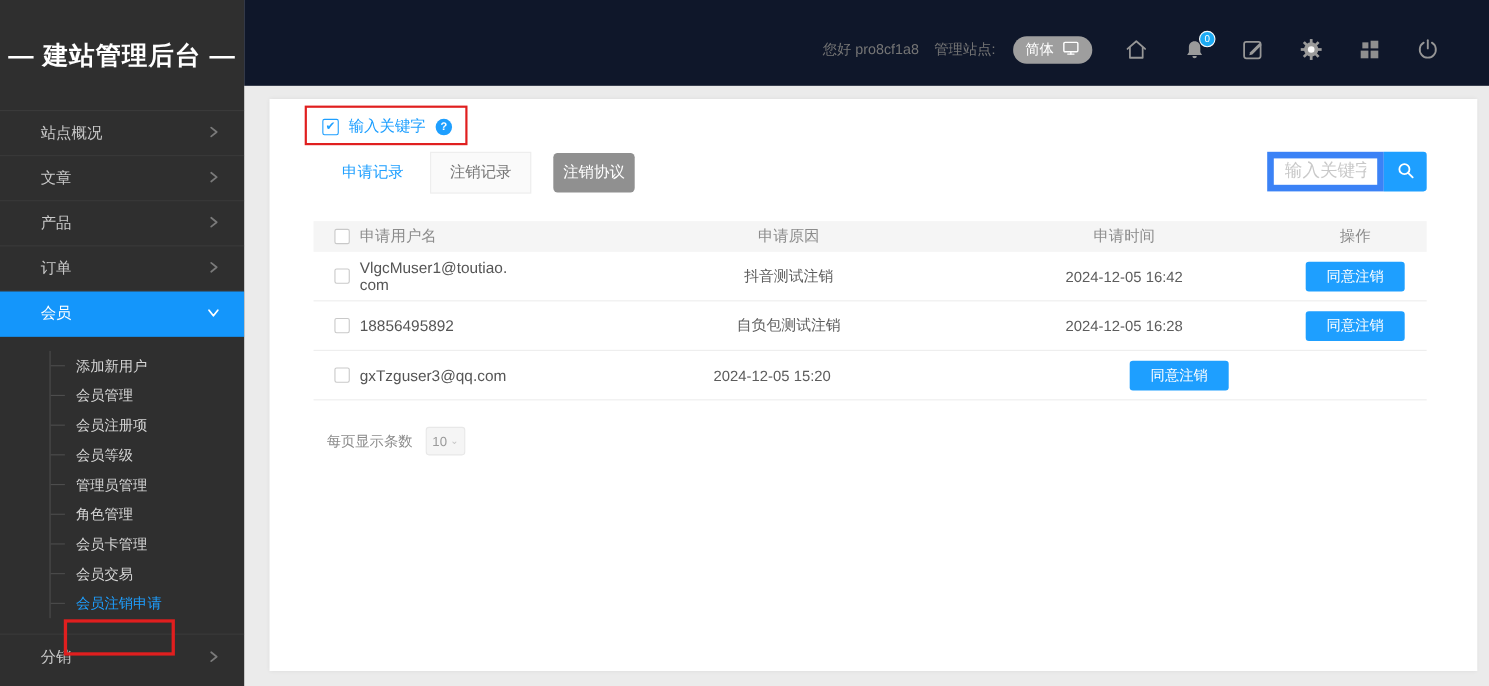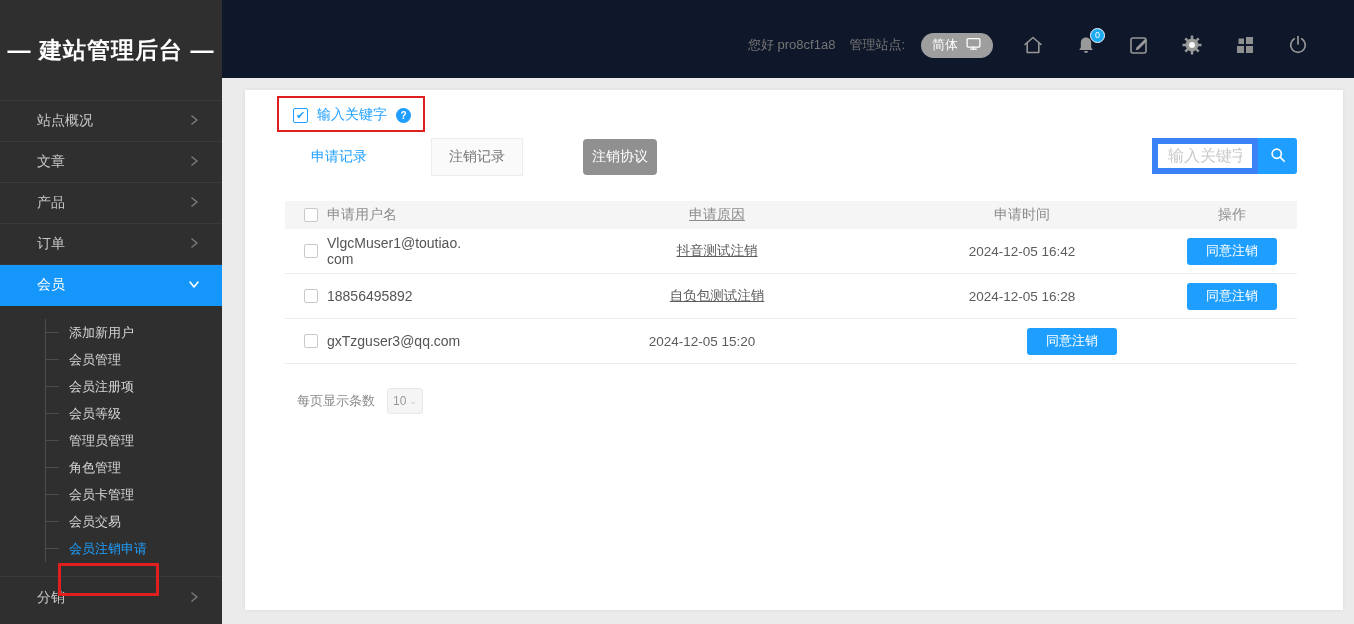--- a/index.html
+++ b/index.html
@@ -42,40 +42,40 @@
   .annot-enable { left:32px; top:6px; width:148px; height:36px; border-width:2px; }
   .enable-row { position:absolute; left:48px; top:15px; height:20px; display:flex; align-items:center; gap:9px; cursor:pointer; }
   .cb-checked { width:15px; height:15px; border:1px solid #1e9fff; border-radius:2px; background:#fff;
                 color:#1e9fff; font-size:11px; line-height:13px; text-align:center; }
   .cb-checked::after { content:"✔"; }
   .enable-label { color:#1e9fff; font-size:14px; }
   .help-icon { width:15px; height:15px; border-radius:50%; background:#1e9fff; color:#fff;
                font-size:10px; font-weight:bold; line-height:15px; text-align:center; cursor:pointer; }
   .help-icon::after { content:"?"; }
   
-  .tabs { position:absolute; left:52px; top:48px; height:38px; display:flex; align-items:center;gap:40px; }
+  .tabs { position:absolute; left:52px; top:48px; height:38px; display:flex; align-items:center; }
   .tab { display:flex; align-items:center; justify-content:center; font-size:14px; height:38px; cursor:pointer; }
   .tab-active { width:84px; background:#fff; color:#1e9fff; }
   .tab-default { width:92px; margin-left:10px; background:#fafafa; border:1px solid #ededed; color:#767676; }
   .tab-button { width:74px; height:36px; margin-left:20px; background:#909090; border-radius:4px; color:#fff; }
   
   .search-input { position:absolute; left:907px; top:48px; width:106px; height:36px;
                   border:6px solid #3b82f6; padding:0 10px; font-size:16px; color:#666; outline:none;
                   font-family:"Liberation Sans","DejaVu Sans",sans-serif; }
   .search-input::placeholder { color:#c9c9c9; }
   .search-btn { position:absolute; left:1013px; top:48px; width:39px; height:36px; background:#1e9fff;
                 border:none; border-radius:0 3px 3px 0; display:flex; align-items:center; justify-content:center; cursor:pointer; }
   
   .table { position:absolute; left:40px; top:111px; width:1012px; }
   .t-head { display:flex; align-items:center; height:28px; background:#f5f5f5; color:#8c8c8c; font-size:14px; }
   .t-row { display:flex; align-items:center; min-height:45px; border-bottom:1px solid #ededed;
            color:#5c5c5c; font-size:13.5px; }
   .c-check { flex:0 0 42px; padding-left:19px; display:flex; align-items:center; }
   .c-user { flex:0 0 230px; }
-  .c-reason { flex:0 0 320px; text-align:center;text-decoration:underline; }
+  .c-reason { flex:0 0 320px; text-align:center; }
   .c-time { flex:0 0 290px; text-align:center; }
   .c-action { flex:1; text-align:center; }
   .cb { width:14px; height:14px; border:1px solid #c9c9c9; border-radius:2px; background:#fff; cursor:pointer; }
   .username { display:inline-block; max-width:138px; overflow-wrap:anywhere; line-height:16px; font-size:14px; color:#555; }
   .agree-btn { width:90px; height:27px; background:#1e9fff; color:#fff; border:none; border-radius:3px;
                font-size:13px; cursor:pointer; font-family:"Liberation Sans","DejaVu Sans",sans-serif; }
   
   .pagination { position:absolute; left:52px; top:298px; display:flex; align-items:center; gap:12px; }
   .page-label { color:#8c8c8c; font-size:13px; }
   .page-select { width:36px; height:26px; background:#f5f5f5; border:1px solid #e8e8e8; border-radius:3px;

